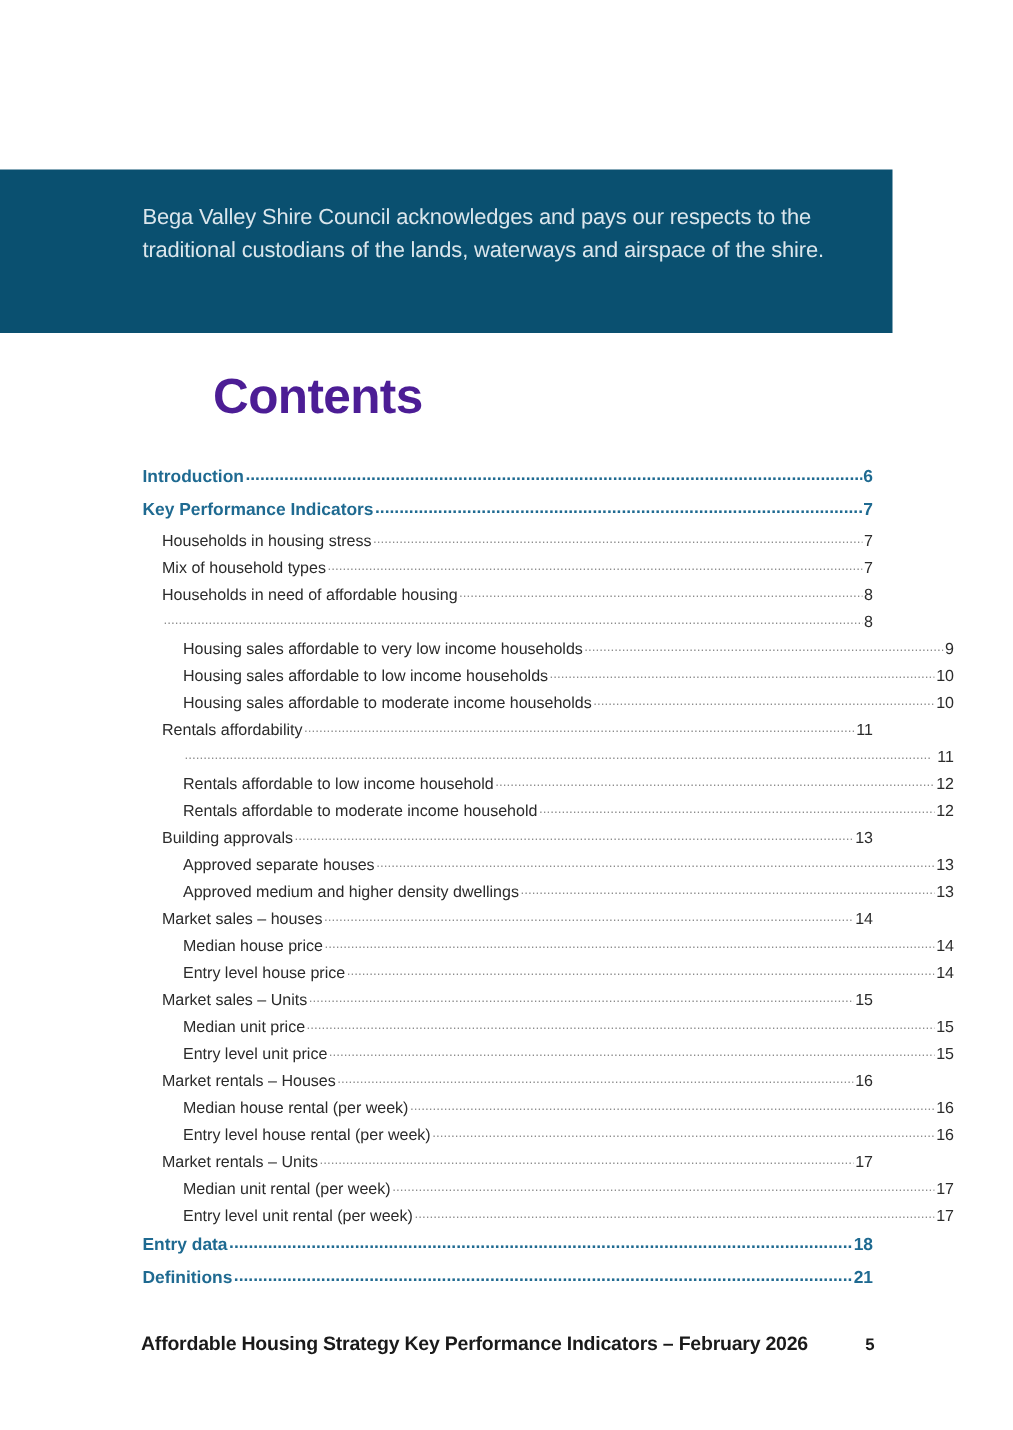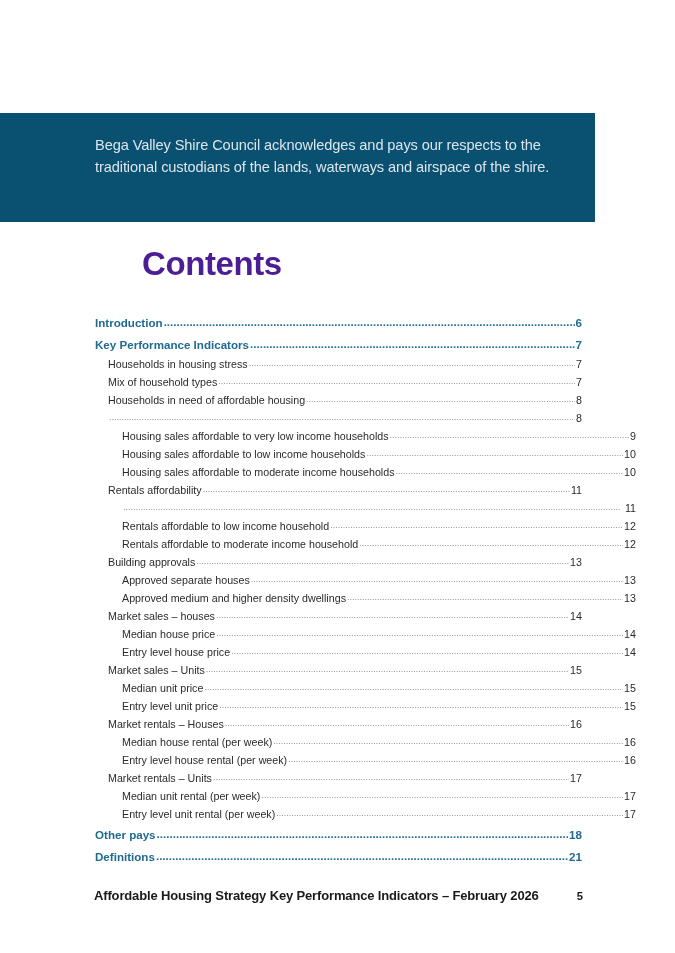--- a/index.html
+++ b/index.html
@@ -50,21 +50,21 @@
 
   
   .toc {
     position: absolute;
     left: 0;
     top: 311px;
     width: 675px;
   }
   .toc-row {
     display: flex;
-    align-items: center;
+    align-items: flex-start;
     height: 18px;
     box-sizing: border-box;
   }
   .toc-label {
     white-space: nowrap;
     flex: 0 0 auto;
   }
   .toc-leader {
     flex: 1 1 auto;
     overflow: hidden;
@@ -296,21 +296,21 @@
       <span class="toc-label">Median unit rental (per week) </span>
       <span class="toc-leader">.......................................................................................................................................................................................................</span>
       <span class="toc-page">17</span>
     </div>
     <div class="toc-row lvl3">
       <span class="toc-label">Entry level unit rental (per week)</span>
       <span class="toc-leader">.......................................................................................................................................................................................................</span>
       <span class="toc-page">17</span>
     </div>
     <div class="toc-row lvl1">
-      <span class="toc-label">Other pays</span>
+      <span class="toc-label">Entry data</span>
       <span class="toc-leader">.......................................................................................................................................................................................................</span>
       <span class="toc-page">18</span>
     </div>
     <div class="toc-row lvl1">
       <span class="toc-label">Definitions</span>
       <span class="toc-leader">.......................................................................................................................................................................................................</span>
       <span class="toc-page">21</span>
     </div>
   </div>
 

